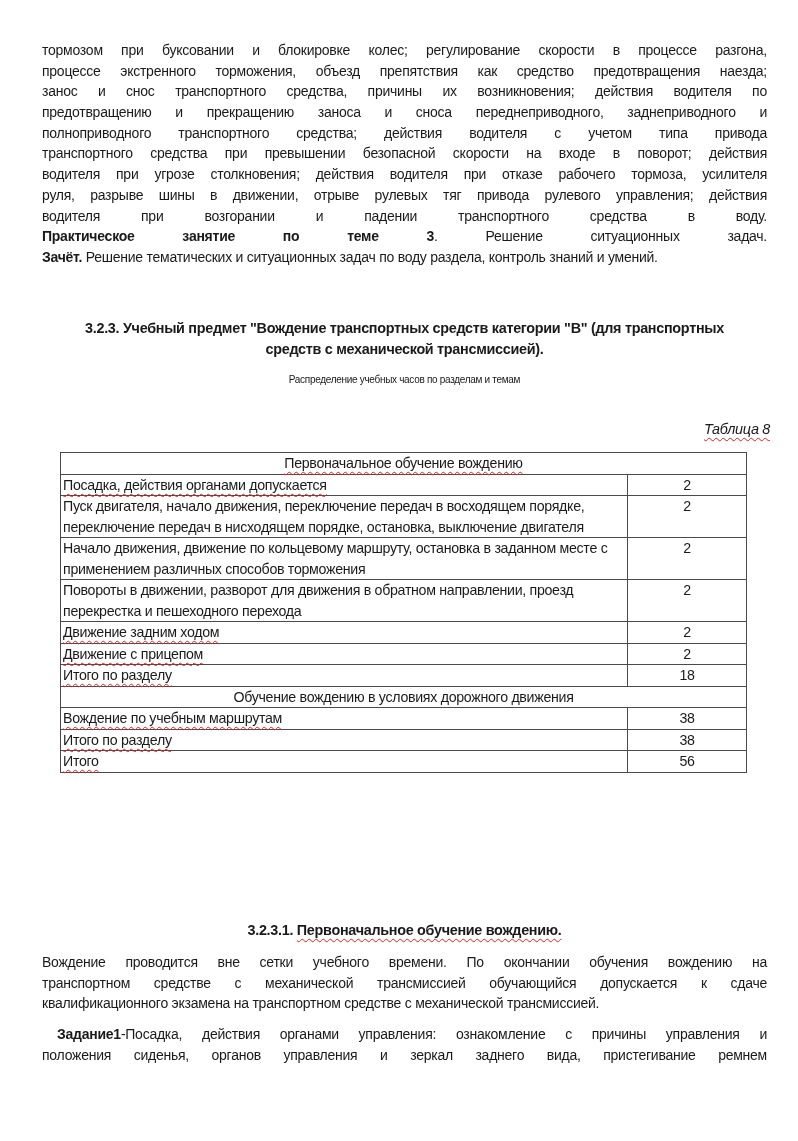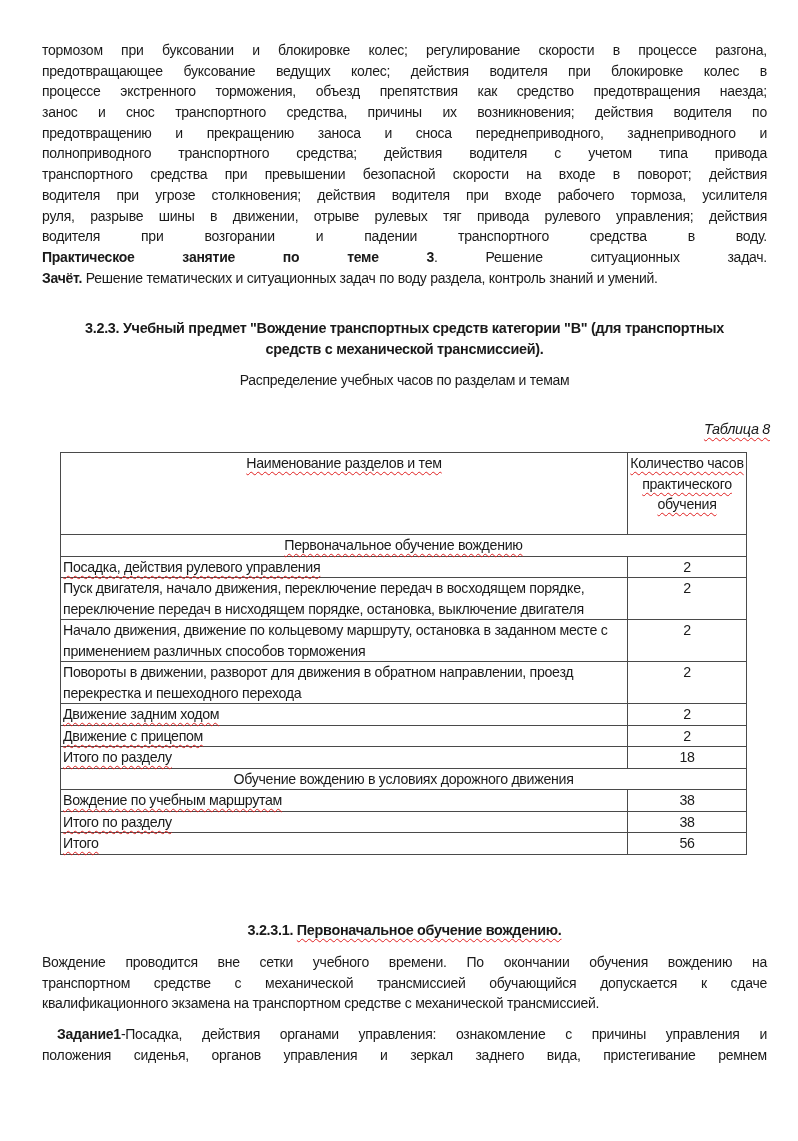--- a/index.html
+++ b/index.html
@@ -18,21 +18,21 @@
   }
   .line { display: block; text-align: justify; text-align-last: justify; white-space: nowrap; height: 20.7px; }
   .line.last { text-align-last: left; }
   b, .bold { font-weight: bold; }
   .heading {
     position: absolute; left: 42px; width: 725px; text-align: center;
     font-weight: bold; font-size: 14.4px; line-height: 21px; letter-spacing: -0.3px;
   }
   .subheading {
     position: absolute; left: 42px; width: 725px; text-align: center;
-    font-size: 14px; line-height: 20px; letter-spacing: -0.3px;
+    font-size: 10px; line-height: 20px; letter-spacing: -0.3px;
   }
   .caption {
     position: absolute; right: 28px; top: 421px;
     font-style: italic; font-size: 14.4px; letter-spacing: -0.3px;
   }
   .squiggle {
     text-decoration: underline wavy #e02020;
     text-decoration-thickness: 1px;
     text-underline-offset: 3px;
   }
@@ -49,53 +49,48 @@
   table.hours tr.r1 td { height: 20px; }
   table.hours tr.head td { height: 81px; }
 </style>
 </head>
 <body>
 
 <div class="page">
 
   <div class="para" style="top:40px;">
     <span class="line">тормозом при буксовании и блокировке колес; регулирование скорости в процессе разгона,</span>
-    <span class="line">предотвращающее буксование ведущих колес; действия водителя при блокировке колес в</span>
     <span class="line">процессе экстренного торможения, объезд препятствия как средство предотвращения наезда;</span>
     <span class="line">занос и снос транспортного средства, причины их возникновения; действия водителя по</span>
     <span class="line">предотвращению и прекращению заноса и сноса переднеприводного, заднеприводного и</span>
     <span class="line">полноприводного транспортного средства; действия водителя с учетом типа привода</span>
     <span class="line">транспортного средства при превышении безопасной скорости на входе в поворот; действия</span>
-    <span class="line">водителя при угрозе столкновения; действия водителя при входе рабочего тормоза, усилителя</span>
+    <span class="line">водителя при угрозе столкновения; действия водителя при отказе рабочего тормоза, усилителя</span>
     <span class="line">руля, разрыве шины в движении, отрыве рулевых тяг привода рулевого управления; действия</span>
     <span class="line">водителя при возгорании и падении транспортного средства в воду.</span>
     <span class="line"><b>Практическое занятие по теме 3</b><span>. Решение ситуационных задач.</span></span>
     <span class="line last"><b>Зачёт.</b><span> Решение тематических и ситуационных задач по воду раздела, контроль знаний и умений.</span></span>
   </div>
 
   <div class="heading" style="top:318px;">
     <div>3.2.3. Учебный предмет "Вождение транспортных средств категории "B" (для транспортных</div>
     <div>средств с механической трансмиссией).</div>
   </div>
 
   <div class="subheading" style="top:370px;">Распределение учебных часов по разделам и темам</div>
 
   <div class="caption"><span class="squiggle">Таблица 8</span></div>
 
   <table class="hours">
     <tbody>
-        <tr class="head">
-      <td class="sec"><span class="squiggle">Наименование разделов и тем</span></td>
-      <td class="num"><span class="squiggle">Количество часов практического обучения</span></td>
-    </tr>
     <tr class="r1">
       <td class="sec" colspan="2"><span class="squiggle">Первоначальное обучение вождению</span></td>
     </tr>
     <tr class="r1">
-      <td><span class="squiggle">Посадка, действия рулевого управления</span></td>
+      <td><span class="squiggle">Посадка, действия органами допускается</span></td>
       <td class="num">2</td>
     </tr>
     <tr>
       <td>Пуск двигателя, начало движения, переключение передач в восходящем порядке, переключение передач в нисходящем порядке, остановка, выключение двигателя</td>
       <td class="num">2</td>
     </tr>
     <tr>
       <td>Начало движения, движение по кольцевому маршруту, остановка в заданном месте с применением различных способов торможения</td>
       <td class="num">2</td>
     </tr>

